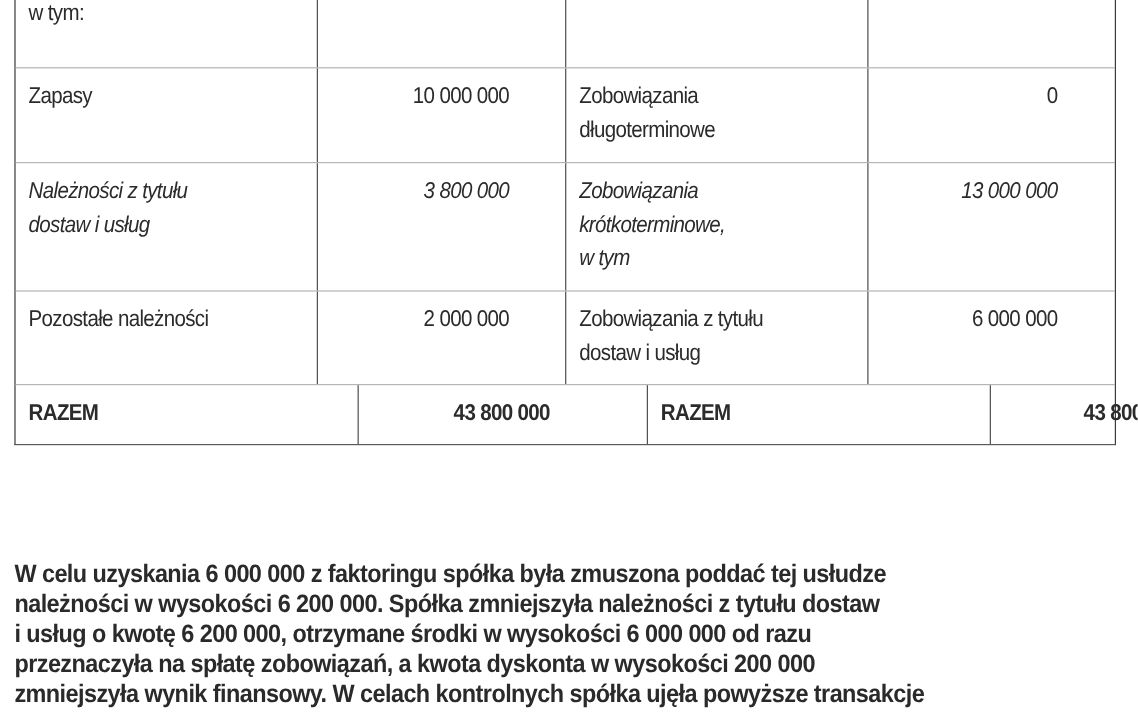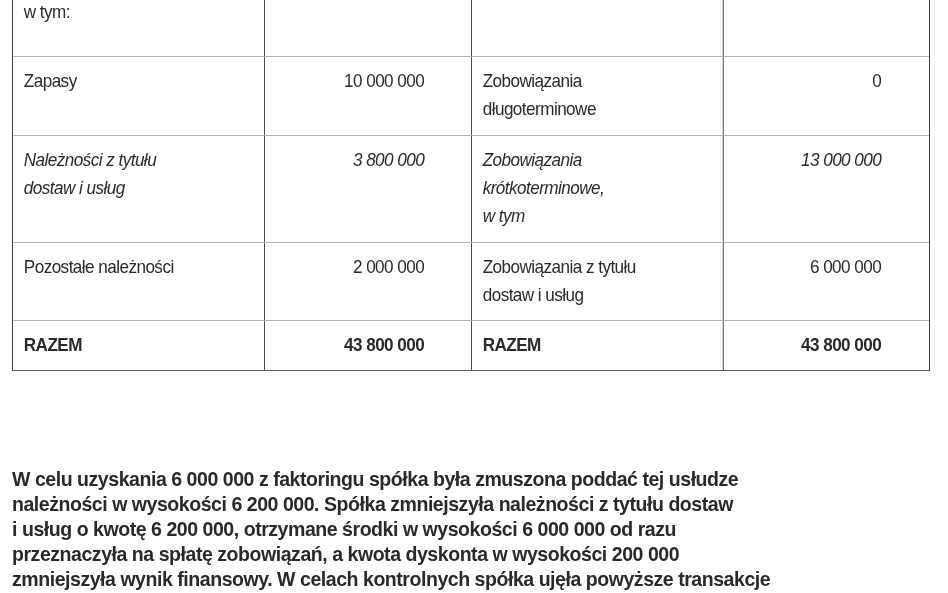--- a/index.html
+++ b/index.html
@@ -39,21 +39,21 @@
     text-align: right;
     padding-right: 52px;
     transform-origin: right top;
   }
   .cell.bold { font-weight: bold; }
   .r0 { height: 86px; }
   .r1 { height: 78px; }
   .r2 { height: 106px; font-style: italic; }
   .r3 { height: 77px; }
   .r4 { height: 49px; }
-  .r5 { height: 49px; }
+  .r5 { height: 49px; gap: 34px; }
   .r0 .cell, .r1 .cell, .r2 .cell, .r3 .cell { padding-top: 10px; }
   .r4 .cell, .r5 .cell { padding-top: 10px; }
   .r0 .cell { padding-top: 0px; margin-top: 0; }
   .paragraph {
     position: absolute;
     left: 12px; top: 466px;
     width: 930px;
     font-size: 21px;
     line-height: 25px;
     font-weight: bold;

